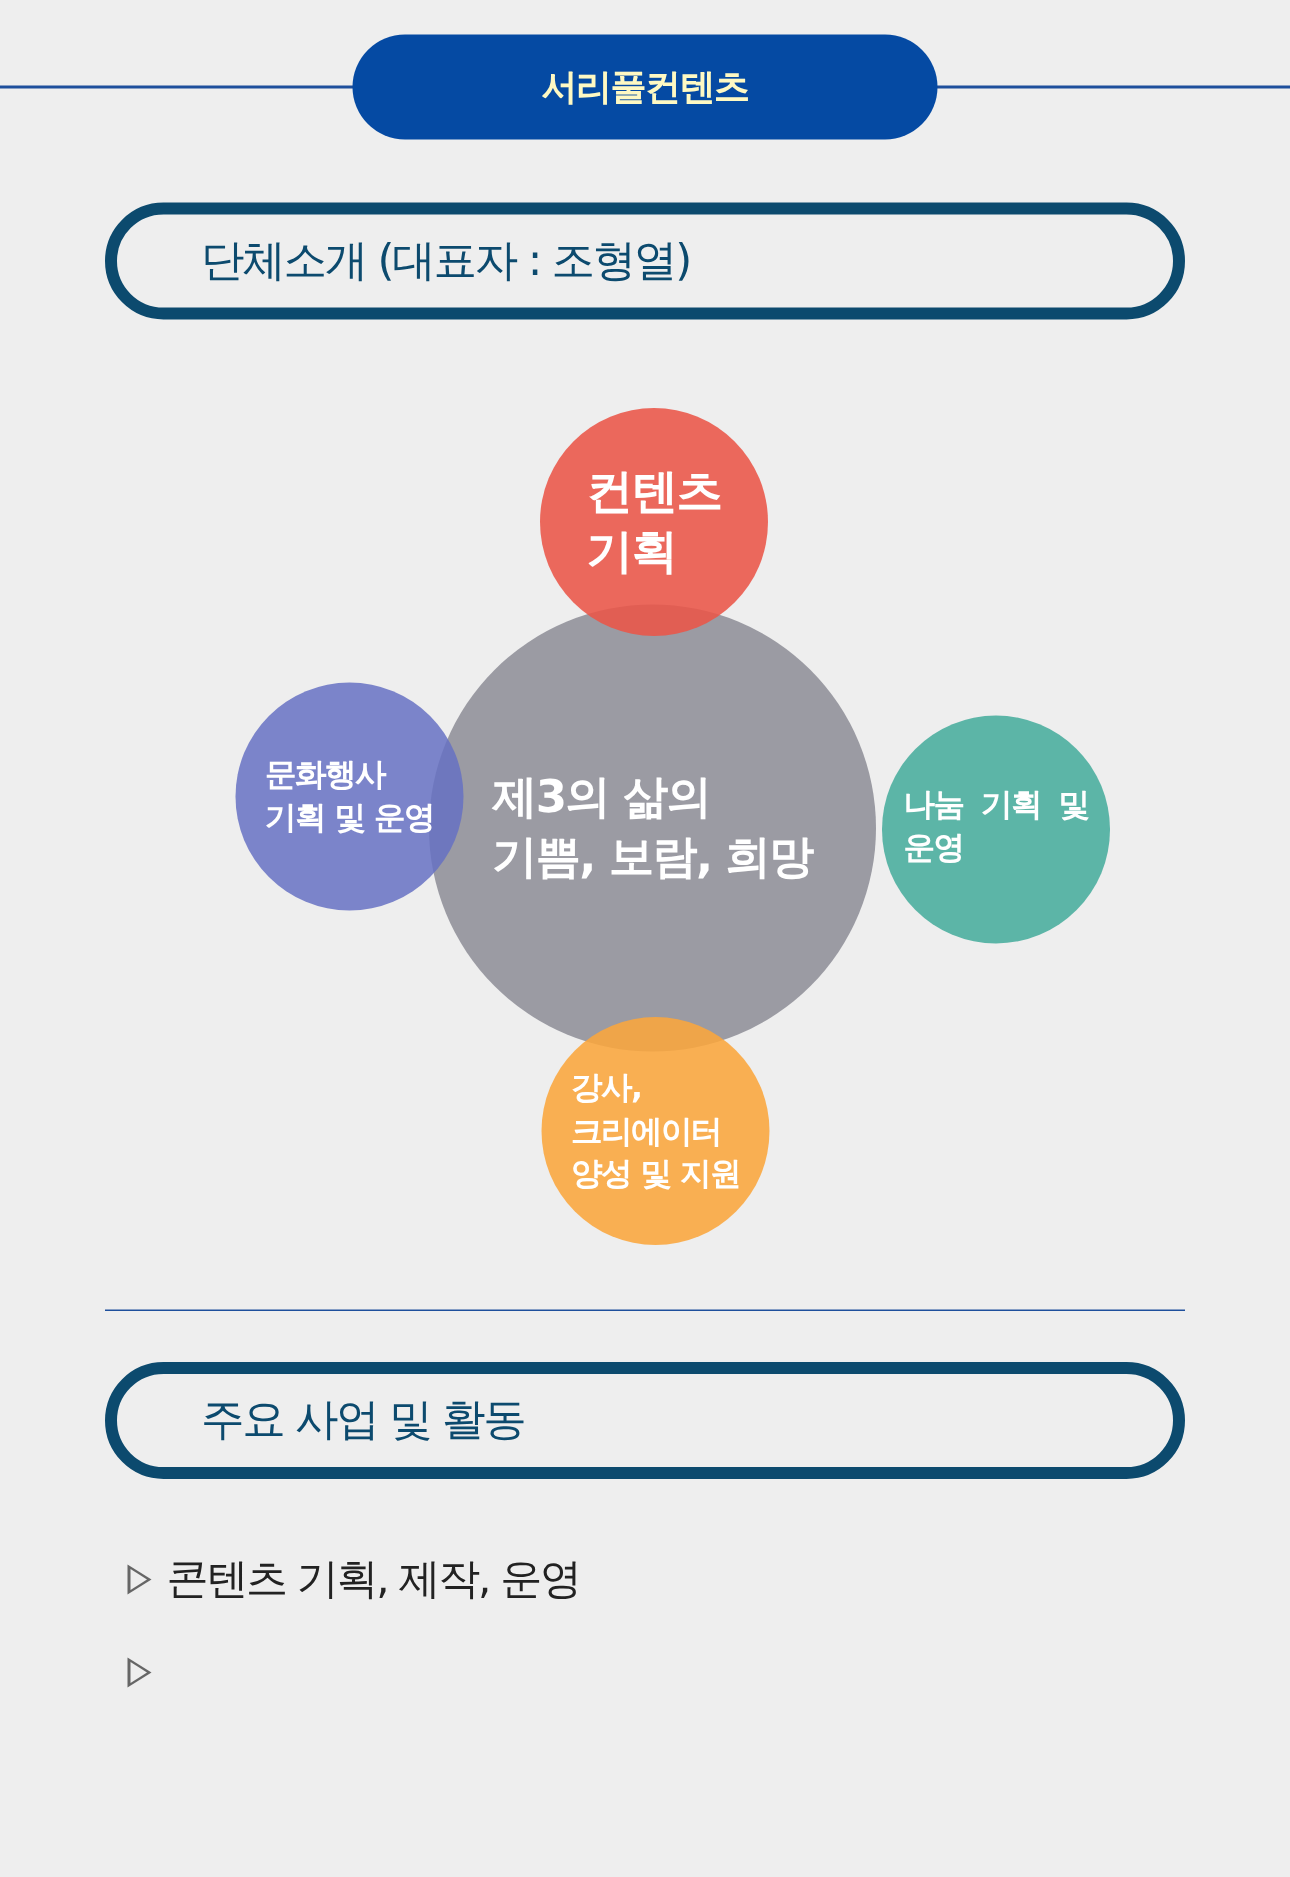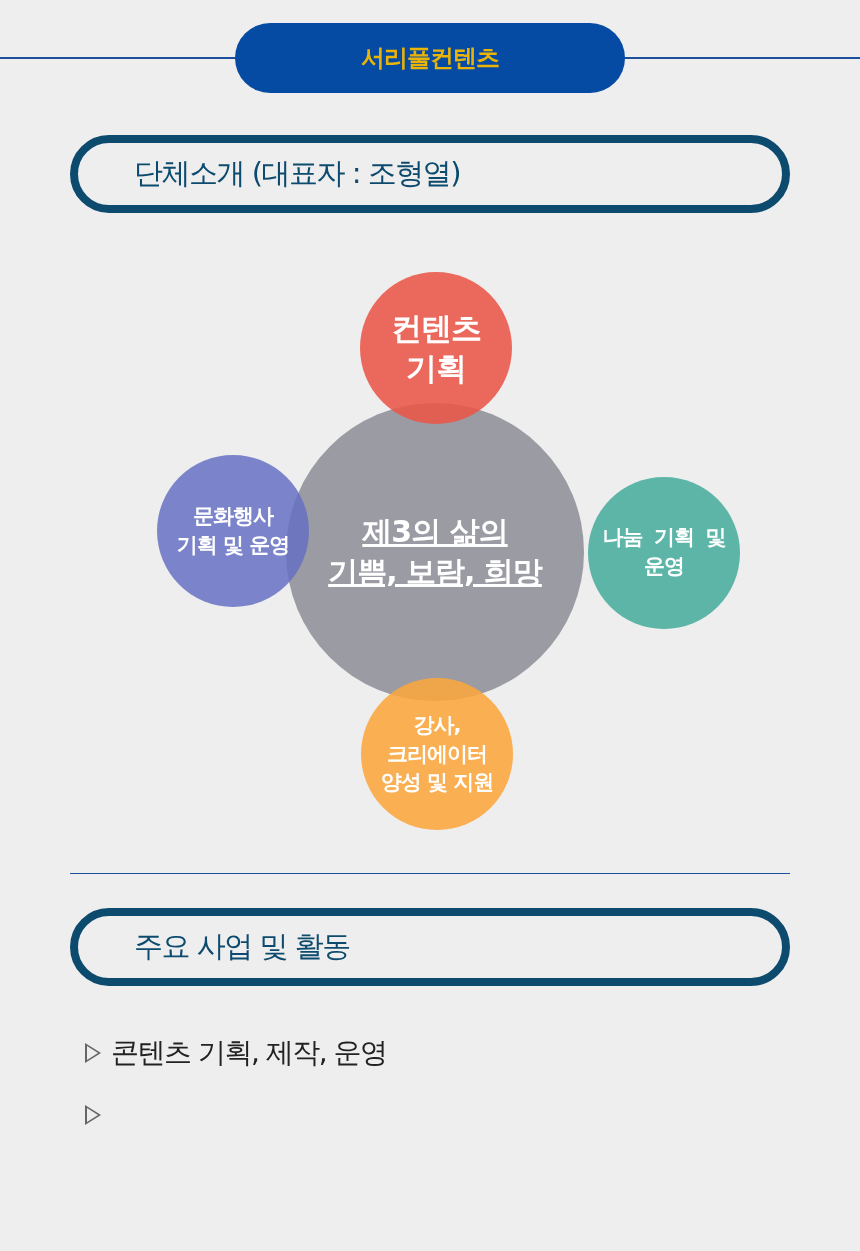--- a/index.html
+++ b/index.html
@@ -1,28 +1,28 @@
 <!DOCTYPE html>
 <html><head>
 <meta charset="utf-8">
 <style>
   html, body { margin:0; padding:0; }
   body { width:860px; height:1251px; background:#eeeeee; position:relative; overflow:hidden;
          font-family:"DejaVu Sans","Liberation Sans",sans-serif; }
   .topline { position:absolute; left:0; right:0; top:57px; height:2px; background:#1e4f9c; }
   .title-pill { position:absolute; left:235px; top:23px; width:390px; height:70px; border-radius:35px;
-                background:#054aa3; color:#eab308; display:flex; align-items:center; justify-content:center;
+                background:#054aa3; color:#fef9c3; display:flex; align-items:center; justify-content:center;
                 font-size:24px; font-weight:bold; letter-spacing:-1px; }
   .section-pill { position:absolute; left:70px; width:720px; height:78px; border:8px solid #0c4a6e;
                   border-radius:40px; box-sizing:border-box; display:flex; align-items:center; padding-left:56px;
                   font-size:29px; color:#0c4a6e; letter-spacing:-1.5px; }
   .circle { position:absolute; border-radius:50%; display:flex; align-items:center; justify-content:center;
-            text-align:center; color:#fff; font-weight:bold; white-space:pre-line; letter-spacing:-1px; }
+            text-align:left; color:#fff; font-weight:bold; white-space:pre-line; letter-spacing:-1px; }
   .c-center { left:286px; top:403px; width:298px; height:298px; background:rgba(150,150,158,0.95);
-              font-size:30px; line-height:1.35; font-weight:bold; z-index:1;text-decoration:underline; }
+              font-size:30px; line-height:1.35; font-weight:bold; z-index:1; }
   .c-top { left:360px; top:272px; width:152px; height:152px; background:rgba(234,85,72,0.88);
            font-size:31px; line-height:1.3; z-index:2; }
   .c-left { left:157px; top:455px; width:152px; height:152px; background:rgba(102,113,195,0.85);
             font-size:21px; line-height:1.4; z-index:2; }
   .c-right { left:588px; top:477px; width:152px; height:152px; background:rgba(66,170,154,0.85);
              font-size:21px; line-height:1.4; z-index:2;font-family:Liberation Mono, monospace; }
   .c-bottom { left:361px; top:678px; width:152px; height:152px; background:rgba(250,166,60,0.88);
               font-size:21px; line-height:1.35; z-index:2; }
   .divider { position:absolute; left:70px; width:720px; top:873px; height:1px; background:#1e4f9c; }
   .list { position:absolute; left:85px; top:1022px; margin:0; padding:0; list-style:none;text-align:center; }

